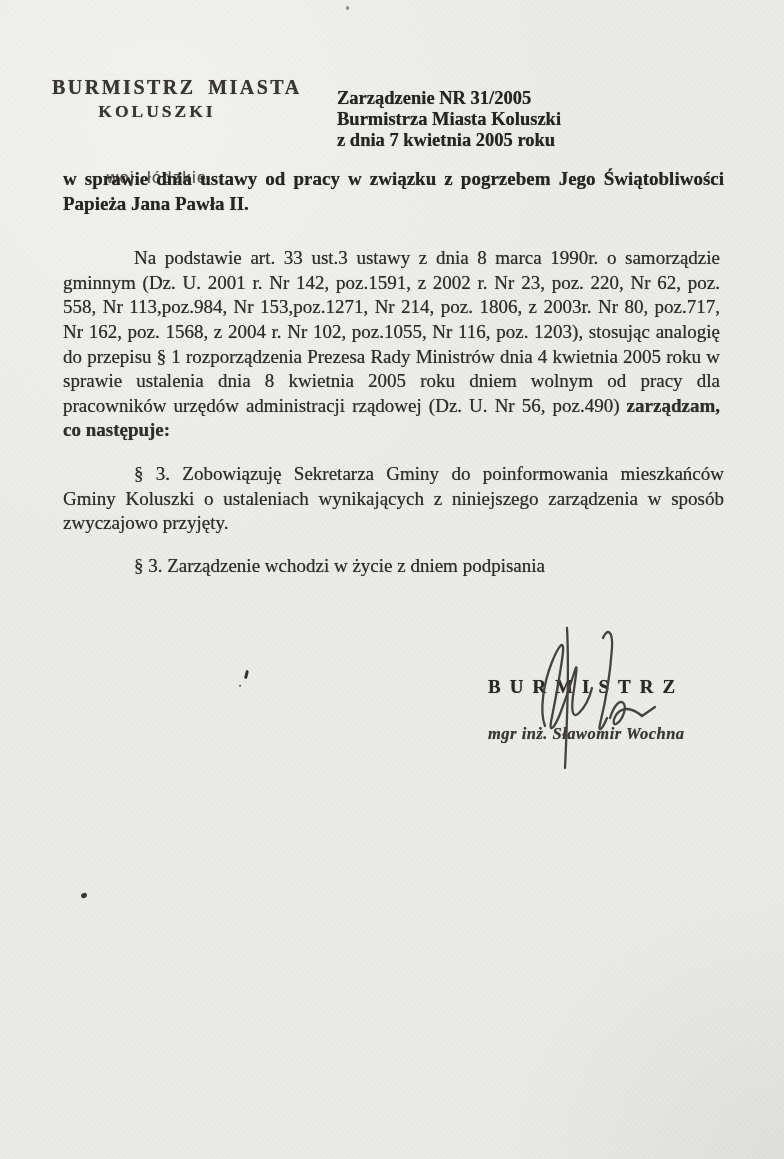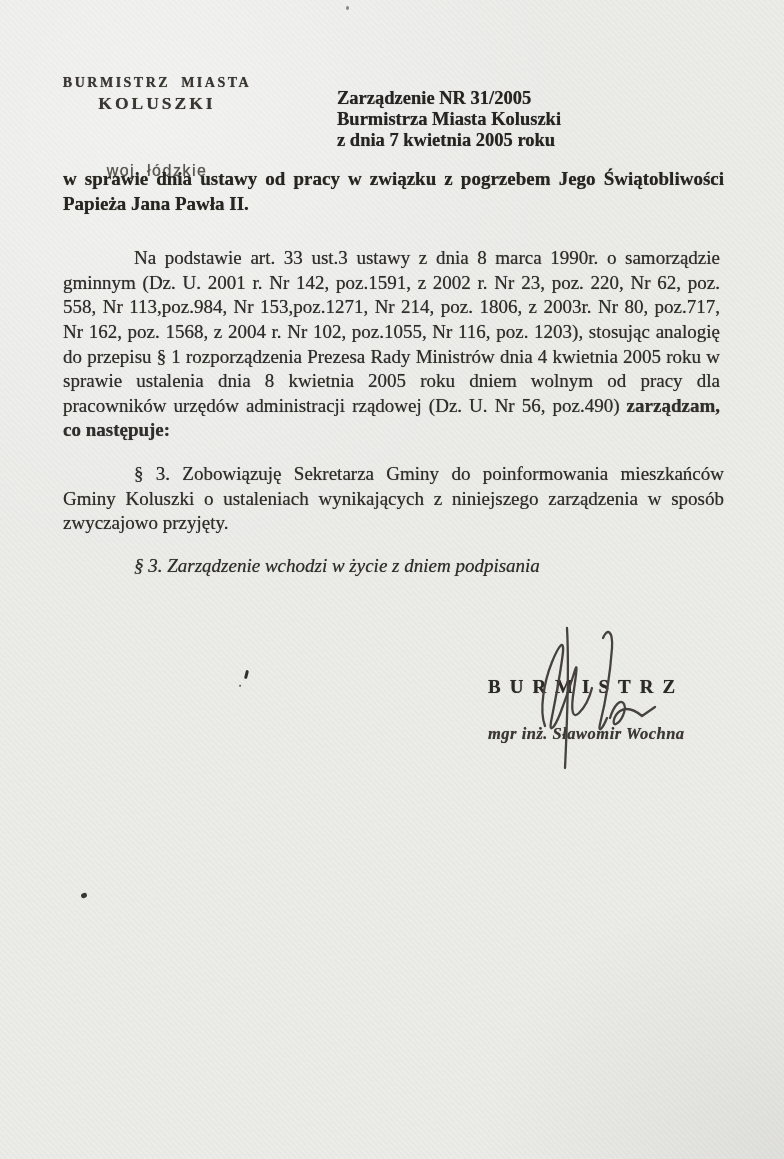--- a/index.html
+++ b/index.html
@@ -29,21 +29,21 @@
   .letterhead {
     position: absolute;
     left: 52px;
     top: 74px;
     width: 210px;
     text-align: center;
     line-height: 1.32;
     white-space: nowrap;
   }
   .letterhead .lh1 {
-    font-size: 14px;
+    font-size: 20px;
     font-weight: bold;
     letter-spacing: 2.5px;
     word-spacing: 5px;
     color: #3a3733;
   }
   .letterhead .lh2 {
     font-size: 17.5px;
     font-weight: bold;
     letter-spacing: 3px;
     color: #3a3733;
@@ -90,21 +90,20 @@
   }
   .preamble .bold-tail {
     font-weight: bold;
   }
   .par {
     margin: 0 0 18px 0;
     text-indent: 71px;
   }
   .par-last {
     margin-bottom: 0;
-    font-style: italic;
   }
 
   
   .signature-block {
     position: absolute;
     left: 488px;
     top: 676px;
     width: 260px;
   }
   .signature-title {

